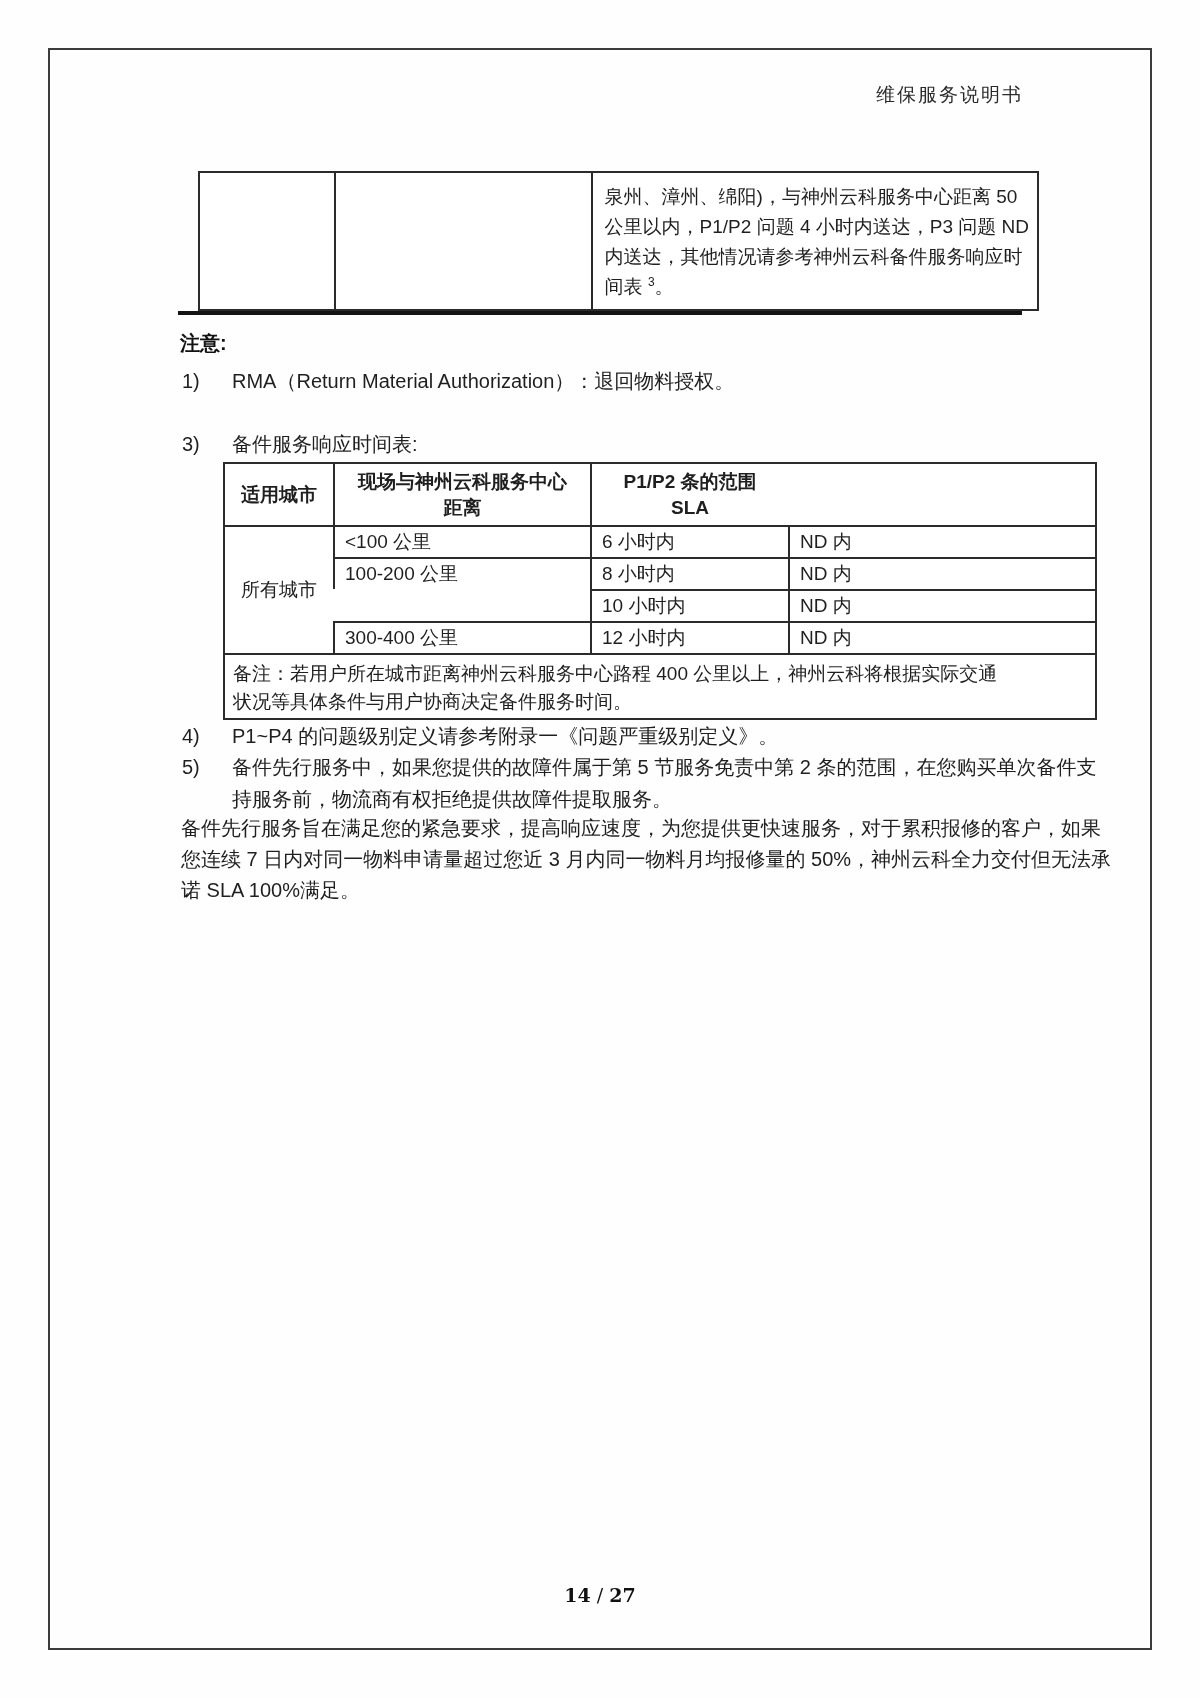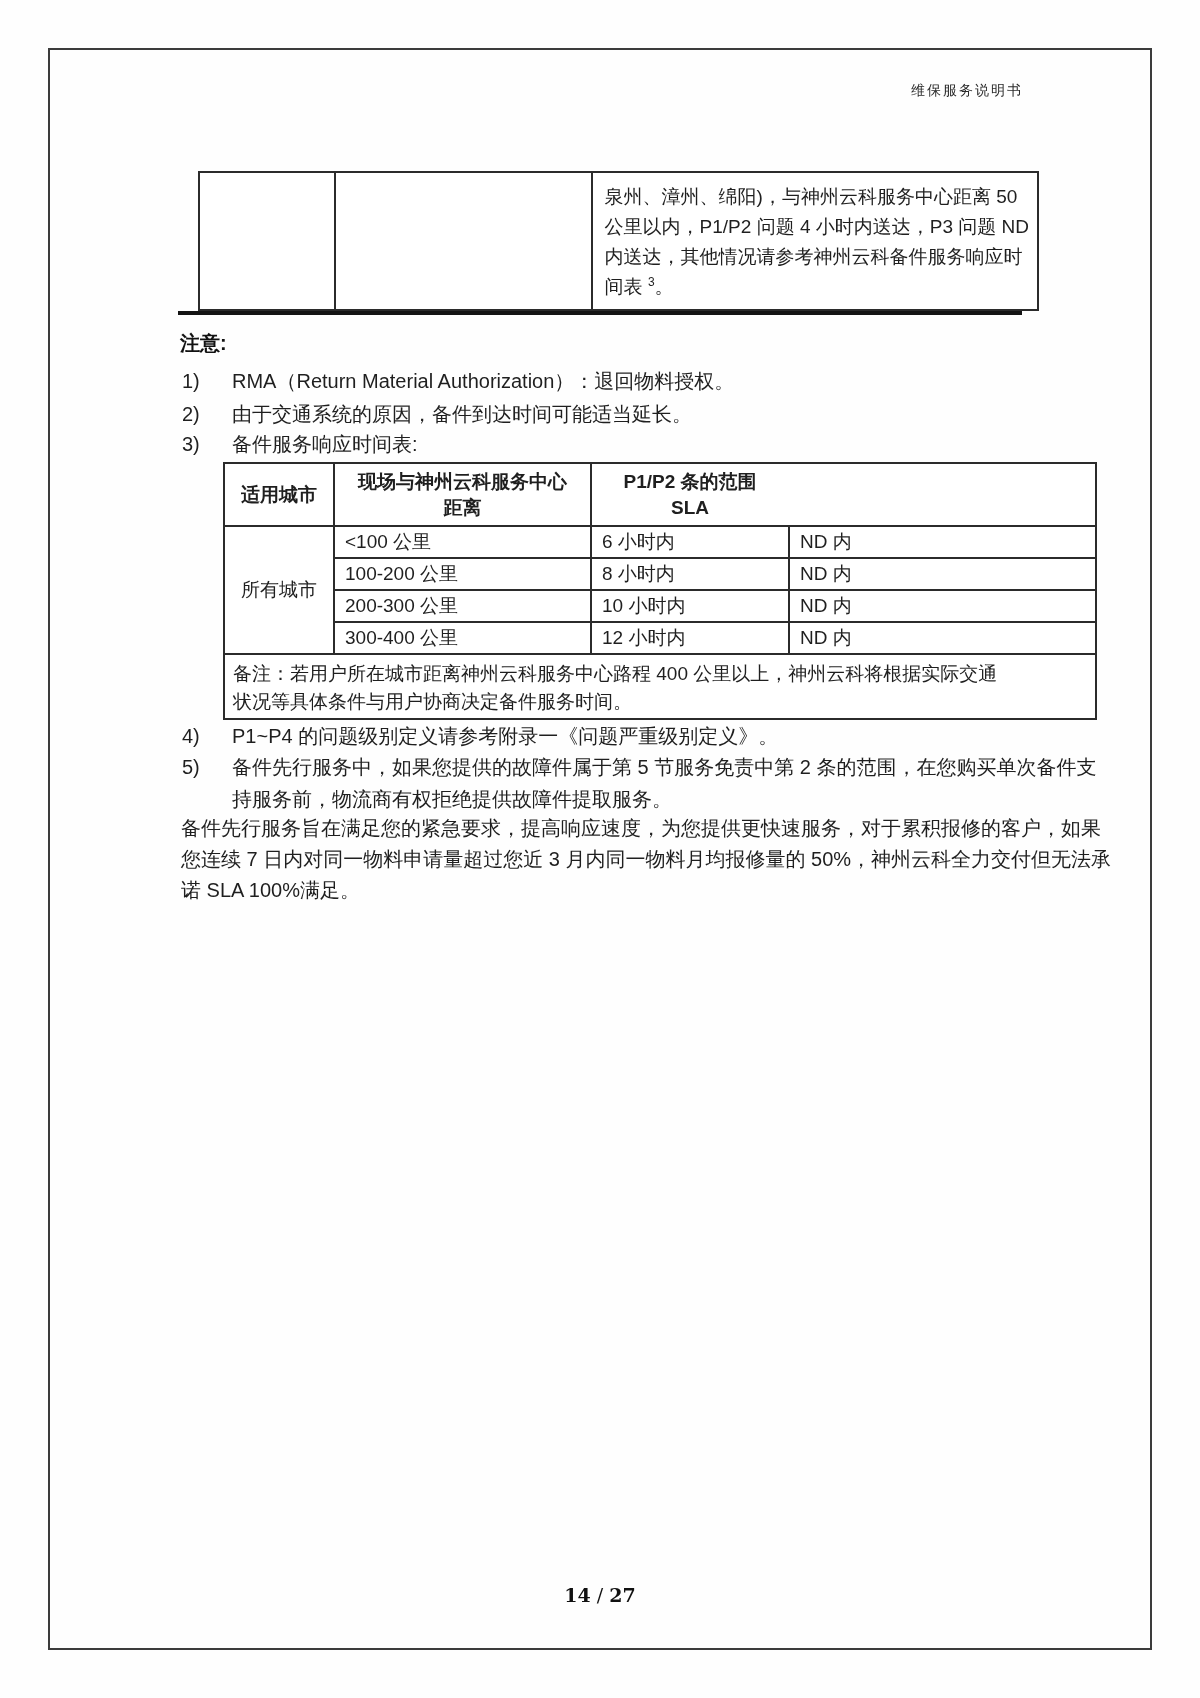--- a/index.html
+++ b/index.html
@@ -7,21 +7,21 @@
     position:relative; width:1200px; height:1698px; margin:0 auto;
     background:#fefefe; overflow:hidden;
     font-family:"Liberation Sans", sans-serif; color:#1c1c1c;
   }
   .page-frame {
     position:absolute; left:48px; top:48px; width:1104px; height:1602px;
     border:2px solid #3c3c3c; box-sizing:border-box; pointer-events:none;
   }
   .header-title {
     position:absolute; top:82px; right:177px;
-    font-family:"DejaVu Serif", serif; font-size:14px; color:#2a2a2a;
+    font-family:"DejaVu Serif", serif; font-size:19px; color:#2a2a2a;
     letter-spacing:2px; white-space:nowrap;
   }
   
   .cont-table {
     position:absolute; left:198px; top:145px; width:841px; height:140px;
     border:2px solid #2b2b2b; box-sizing:border-box; display:flex; background:#fff;margin-top:26px;
   }
   .cont-c1 { width:142px; }
   .cont-c2 { width:270px; border-left:2px solid #2b2b2b; }
   .cont-c3 {
@@ -96,23 +96,20 @@
     </div>
   </div>
 
   <div class="divider-rule"></div>
 
   <div class="notice-title">注意:</div>
 
   <div class="note-item" style="top:365px;">
     <span class="num">1)</span><span>RMA（Return Material Authorization）：退回物料授权。</span>
   </div>
-  <div class="note-item" style="top:398px;">
-    <span class="num">2)</span><span>由于交通系统的原因，备件到达时间可能适当延长。</span>
-  </div>
   <div class="note-item" style="top:428px;">
     <span class="num">3)</span><span>备件服务响应时间表:</span>
   </div>
 
   <div class="sla-table">
     <div class="hcell">
       <span>适用城市</span>
     </div>
     <div class="hcell bl">
       <span>现场与神州云科服务中心</span>
@@ -126,21 +123,20 @@
     <div class="label-cell bt">所有城市</div>
 
     <div class="dcell bl bt" style="grid-column:2; grid-row:2;">&lt;100 公里</div>
     <div class="dcell bl bt" style="grid-column:3; grid-row:2;">6 小时内</div>
     <div class="dcell bl bt" style="grid-column:4; grid-row:2;">ND 内</div>
 
     <div class="dcell bl bt" style="grid-column:2; grid-row:3;">100-200 公里</div>
     <div class="dcell bl bt" style="grid-column:3; grid-row:3;">8 小时内</div>
     <div class="dcell bl bt" style="grid-column:4; grid-row:3;">ND 内</div>
 
-    <div class="dcell bl bt" style="grid-column:2; grid-row:4;">200-300 公里</div>
     <div class="dcell bl bt" style="grid-column:3; grid-row:4;">10 小时内</div>
     <div class="dcell bl bt" style="grid-column:4; grid-row:4;">ND 内</div>
 
     <div class="dcell bl bt" style="grid-column:2; grid-row:5;">300-400 公里</div>
     <div class="dcell bl bt" style="grid-column:3; grid-row:5;">12 小时内</div>
     <div class="dcell bl bt" style="grid-column:4; grid-row:5;">ND 内</div>
 
     <div class="note-cell bt">
       <div class="cell-line">备注：若用户所在城市距离神州云科服务中心路程 400 公里以上，神州云科将根据实际交通</div>
       <div class="cell-line">状况等具体条件与用户协商决定备件服务时间。</div>

